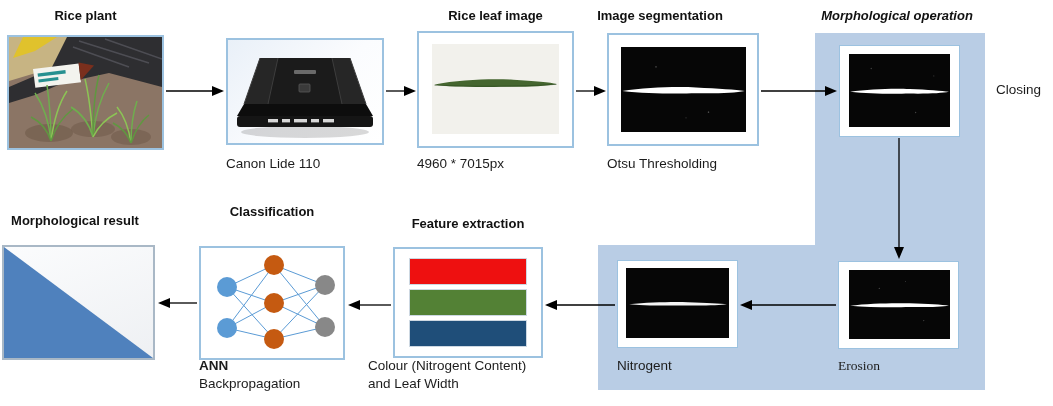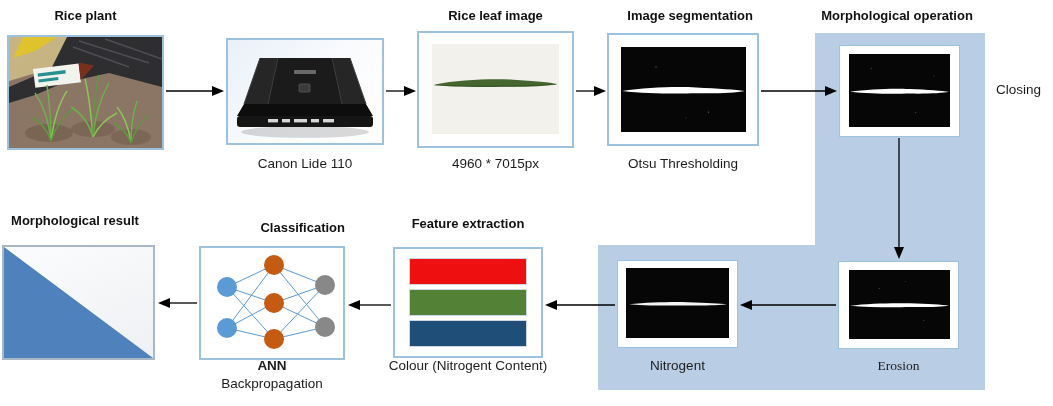--- a/index.html
+++ b/index.html
@@ -10,21 +10,21 @@
   .highlight{
     position:absolute;left:598px;top:33px;width:387px;height:357px;
     background:var(--highlight-region,#b9cde5);
     clip-path:polygon(217px 0,387px 0,387px 357px,0 357px,0 212px,217px 212px);
   }
   .title{
     position:absolute;font-size:13px;font-weight:700;text-align:center;
     white-space:nowrap;color:#111;
   }
   .cap{
-    position:absolute;font-size:13.5px;font-weight:400;text-align:center;
+    position:absolute;font-size:13.5px;font-weight:400;text-align:left;
     white-space:nowrap;color:#1c1c1c;
   }
   .imgbox{
     position:absolute;background:#fff;border:2px solid var(--box-border,#9cc2e0);
     box-sizing:border-box;
   }
   .thinbox{border-width:1px;}
   .blackimg{position:absolute;background:#060606;}
   .blackimg svg{display:block;width:100%;height:100%;}
   .photo-inner{position:absolute;background:#f2f1ec;}
@@ -50,22 +50,22 @@
 </style>
 </head>
 <body>
 
 <div class="canvas">
 
   <div class="highlight"></div>
 
   <div class="title" style="left:7px;top:8px;width:157px;">Rice plant</div>
   <div class="title" style="left:417px;top:8px;width:157px;">Rice leaf image</div>
-  <div class="title" style="left:601px;top:8px;width:152px;text-align:right;">Image segmentation</div>
-  <div class="title" style="left:797px;top:8px;width:200px;">Morphological operation</div>
+  <div class="title" style="left:584px;top:8px;width:152px;">Image segmentation</div>
+  <div class="title" style="left:797px;top:8px;width:200px;font-style:italic;">Morphological operation</div>
 
   <div class="imgbox" style="left:7px;top:35px;width:157px;height:115px;">
     <svg class="fullsvg" viewBox="0 0 153 111" preserveAspectRatio="none">
       <rect x="0" y="0" width="153" height="111" fill="#8b7565"></rect>
       <ellipse cx="40" cy="96" rx="24" ry="9" fill="#6e5747" opacity="0.55"></ellipse>
       <ellipse cx="84" cy="92" rx="22" ry="8" fill="#6e5747" opacity="0.5"></ellipse>
       <ellipse cx="122" cy="100" rx="20" ry="8" fill="#6e5747" opacity="0.5"></ellipse>
       <polygon points="0,0 78,0 60,26 0,44" fill="#c7b483"></polygon>
       <polygon points="14,0 48,0 26,14 4,21" fill="#e0c22c"></polygon>
       <polygon points="58,0 153,0 153,50 100,36 54,46 26,58 0,66 0,50 42,32" fill="#2e2e31"></polygon>
@@ -166,31 +166,32 @@
   <div class="imgbox thinbox" style="left:617px;top:260px;width:121px;height:88px;">
     <div class="blackimg" style="left:8px;top:7px;right:8px;bottom:9px;">
       <svg viewBox="0 0 100 60" preserveAspectRatio="none">
         <path d="M3,31 C22,29.4 45,28.9 60,29.3 C78,29.7 92,30.4 98,31 C92,31.8 78,32.3 60,32.1 C45,32.3 22,32.4 3,31 Z" fill="#f4f4f4"></path>
       </svg>
     </div>
   </div>
   <div class="cap" style="left:617px;top:358px;width:121px;">Nitrogent</div>
 
   <div class="title" style="left:0px;top:213px;width:150px;">Morphological result</div>
-  <div class="title" style="left:199px;top:220px;width:146px;text-align:right;">Classification</div>
+  <div class="title" style="left:199px;top:204px;width:146px;">Classification</div>
   <div class="title" style="left:393px;top:216px;width:150px;">Feature extraction</div>
 
   <div class="imgbox" style="left:393px;top:247px;width:150px;height:111px;">
     <div class="bars">
       <div class="bar bar-red"></div>
       <div class="bar bar-green"></div>
       <div class="bar bar-blue"></div>
     </div>
   </div>
   <div class="cap" style="left:368px;top:358px;width:200px;">Colour (Nitrogent Content)</div>
+  <div class="cap" style="left:368px;top:376px;width:200px;">and Leaf Width</div>
 
   <div class="imgbox" style="left:199px;top:246px;width:146px;height:114px;">
     <svg class="fullsvg" viewBox="0 0 142 110" preserveAspectRatio="none">
       <g class="ann-line">
         <line x1="26" y1="39" x2="73" y2="17"></line>
           <line x1="26" y1="39" x2="73" y2="55"></line>
           <line x1="26" y1="39" x2="73" y2="91"></line>
         <line x1="26" y1="80" x2="73" y2="17"></line>
           <line x1="26" y1="80" x2="73" y2="55"></line>
           <line x1="26" y1="80" x2="73" y2="91"></line>

